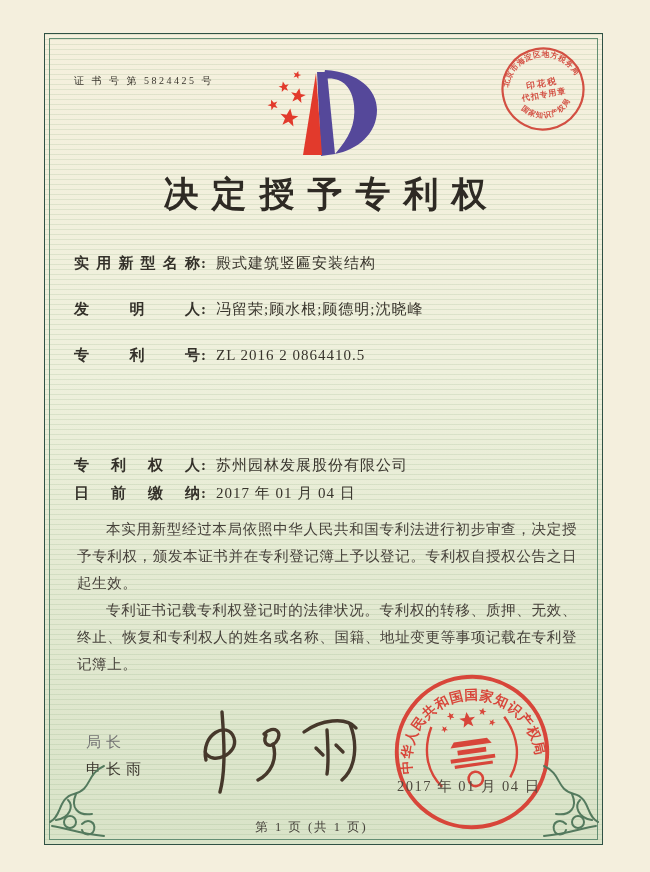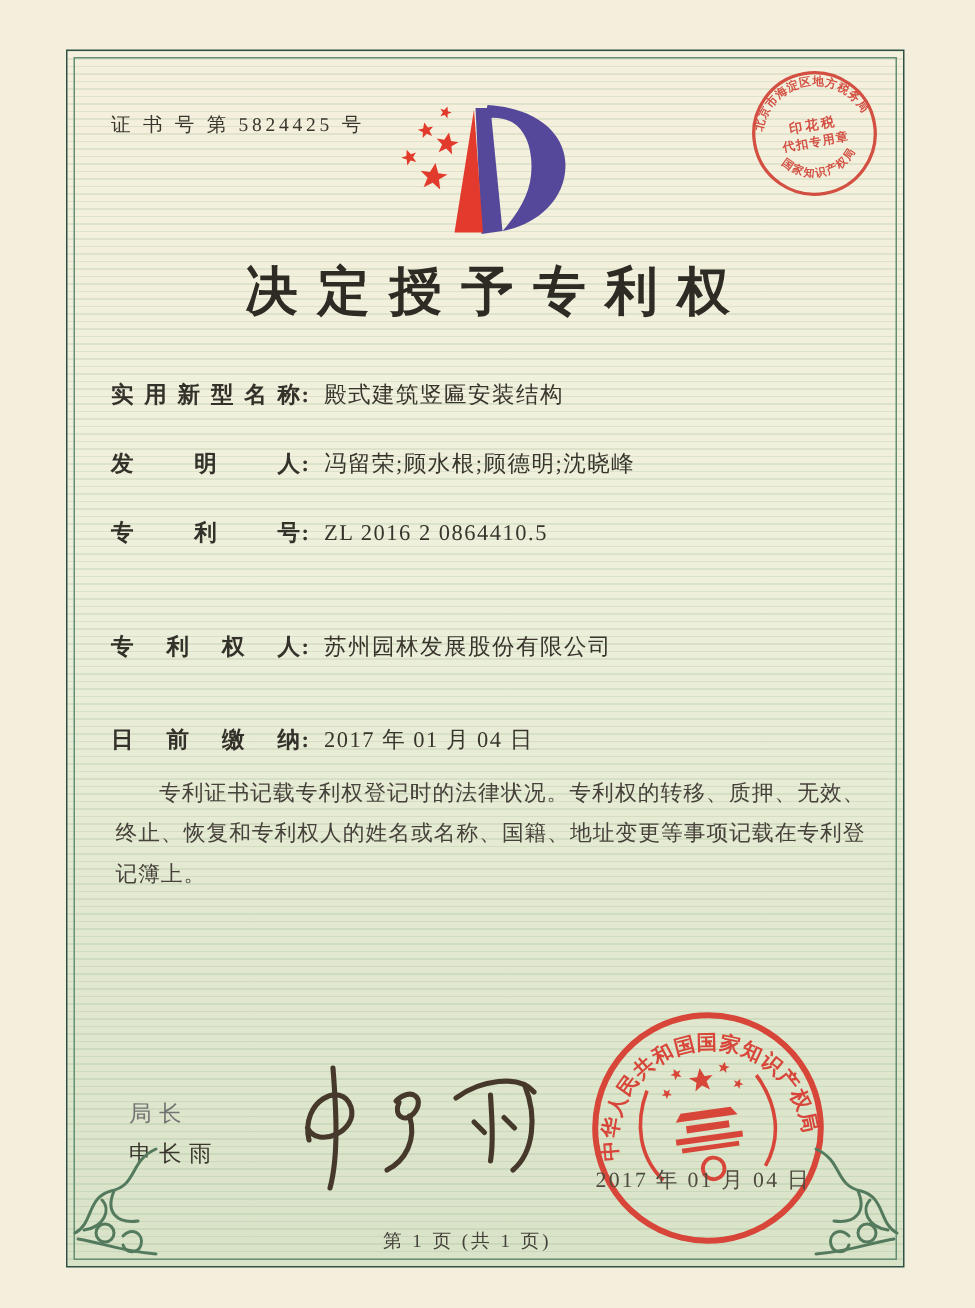--- a/index.html
+++ b/index.html
@@ -18,21 +18,21 @@
       repeating-linear-gradient(180deg, rgba(122,162,112,.17) 0px, rgba(122,162,112,.17) 1px, rgba(0,0,0,0) 1px, rgba(0,0,0,0) 5px),
       linear-gradient(180deg,#f5f0dd 0%, #eef0dc 42%, #e3e9d1 70%, #d9e3c8 100%);
     box-sizing:border-box;
   }
   .frame-inner{
     position:absolute;left:49px;top:38px;width:549px;height:802px;
     border:1px solid #648f74;box-sizing:border-box;pointer-events:none;
   }
   .cert-no{
     position:absolute;left:74px;top:74px;
-    font-size:13px;color:#3a362e;letter-spacing:2.5px;
+    font-size:10px;color:#3a362e;letter-spacing:2.5px;
   }
   .logo{position:absolute;left:253px;top:60px;width:144px;height:108px;}
   .tax-stamp{position:absolute;left:497px;top:43px;width:92px;height:92px;transform:rotate(-10deg);opacity:.88;}
   .title{
     position:absolute;left:0;top:171px;width:650px;text-align:center;
     font-size:35px;font-weight:bold;color:#2e2a24;letter-spacing:13px;text-indent:13px;
   }
   .field-row{position:absolute;left:74px;width:500px;height:24px;font-size:15px;color:#38342c;white-space:nowrap;}
   .flabel{display:inline-block;width:126px;text-align:justify;text-align-last:justify;font-weight:bold;color:#34312a;}
   .fcolon{display:inline-block;margin:0 10px 0 1px;font-weight:bold;}
@@ -99,28 +99,29 @@
 
   <div class="field-row" style="top:254px">
     <span class="flabel">实用新型名称</span><span class="fcolon">:</span><span class="fvalue">殿式建筑竖匾安装结构</span>
   </div>
   <div class="field-row" style="top:300px">
     <span class="flabel">发明人</span><span class="fcolon">:</span><span class="fvalue">冯留荣;顾水根;顾德明;沈晓峰</span>
   </div>
   <div class="field-row" style="top:346px">
     <span class="flabel">专利号</span><span class="fcolon">:</span><span class="fvalue">ZL 2016 2 0864410.5</span>
   </div>
-  <div class="field-row" style="top:422px">
+  <div class="field-row" style="top:456px">
     <span class="flabel">专利权人</span><span class="fcolon">:</span><span class="fvalue">苏州园林发展股份有限公司</span>
   </div>
   <div class="field-row" style="top:484px">
     <span class="flabel">日前缴纳</span><span class="fcolon">:</span><span class="fvalue">2017 年 01 月 04 日</span>
   </div>
 
   <div class="paragraphs">
+    <p>本实用新型经过本局依照中华人民共和国专利法进行初步审查，决定授予专利权，颁发本证书并在专利登记簿上予以登记。专利权自授权公告之日起生效。</p>
     <p>专利证书记载专利权登记时的法律状况。专利权的转移、质押、无效、终止、恢复和专利权人的姓名或名称、国籍、地址变更等事项记载在专利登记簿上。</p>
   </div>
 
   <div class="officer-title">局长</div>
   <div class="officer-name">申长雨</div>
 
   <svg class="signature" viewBox="0 0 200 106" aria-hidden="true">
     <g fill="none" stroke="#46382b" stroke-width="3.4" stroke-linecap="round" stroke-linejoin="round">
       <path d="M28,60 C22,34 50,20 56,38 C61,54 34,66 27,52"></path>
       <path d="M44,12 C46,38 48,70 42,92"></path>

